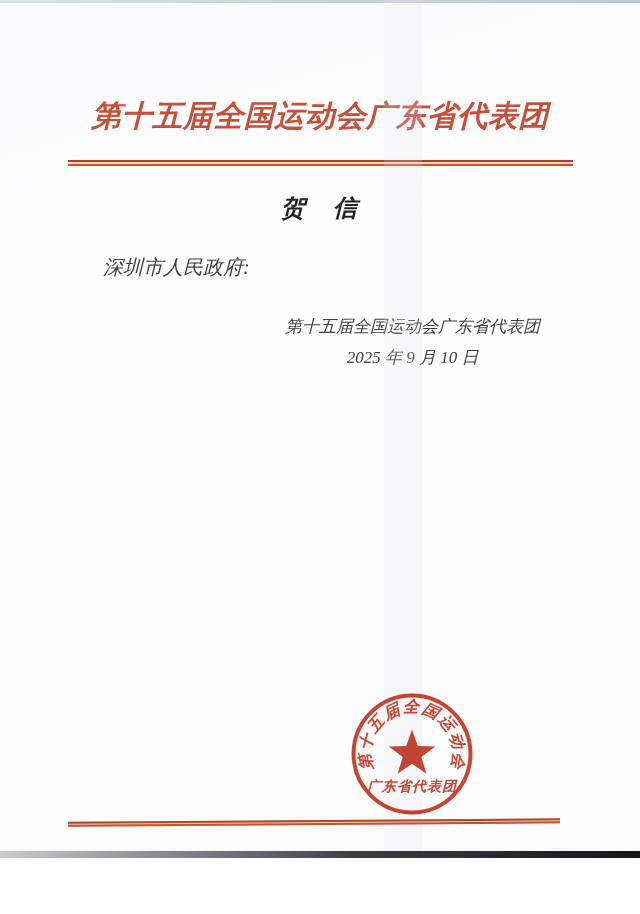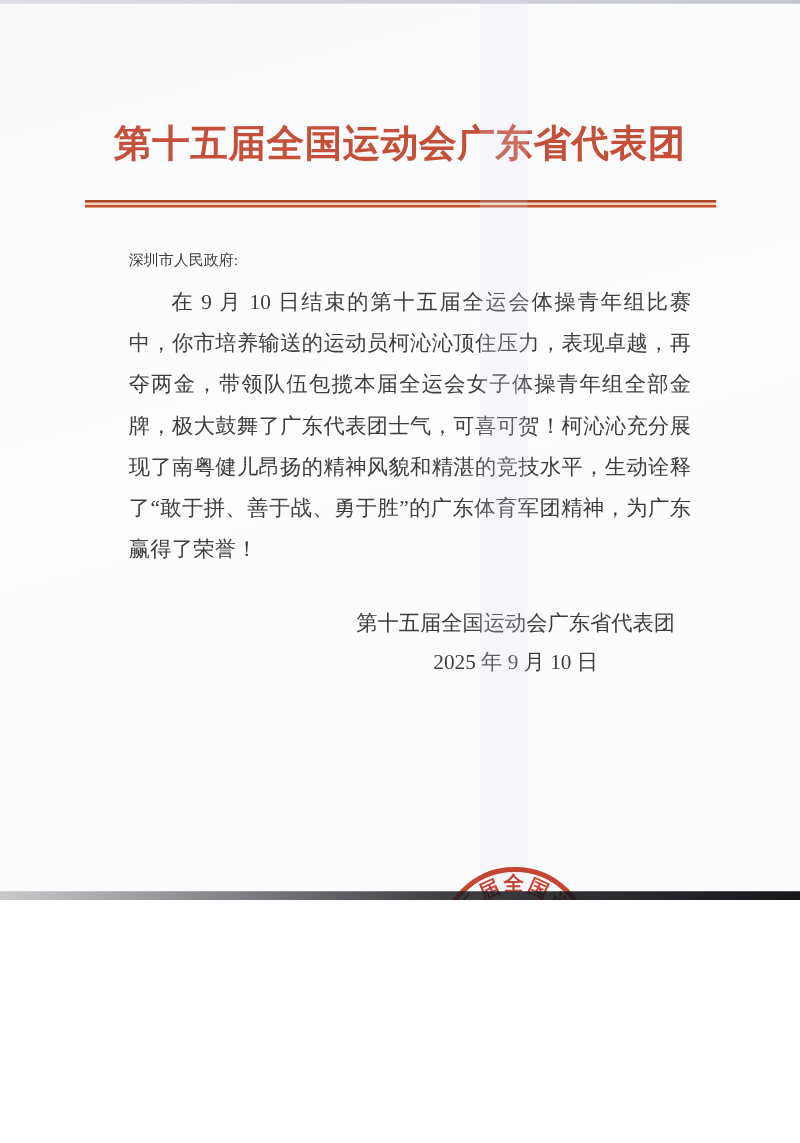--- a/index.html
+++ b/index.html
@@ -1,24 +1,25 @@
 <!DOCTYPE html>
 <html><head>
 <meta charset="utf-8">
 <style>
   html, body { margin: 0; padding: 0; background: #ffffff; }
   .page {
     position: relative;
     width: 640px;
-    height: 720px;
+    height: 858px;
     margin: 0 auto;
     background: linear-gradient(165deg, #fafafc 0%, #fdfdfe 45%, #fbfbfb 100%);
     font-family: "Liberation Serif", "DejaVu Serif", serif;
     color: #3d3d3d;
     overflow: hidden;
+    font-style: italic;
   }
   .scan-edge-top {
     position: absolute; top: 0; left: 0; right: 0; height: 3px;
     background: linear-gradient(90deg, rgba(175,180,195,.40), rgba(150,155,172,.55));
   }
   .scan-edge-bottom {
     position: absolute; bottom: 0; left: 0; right: 0; height: 7px;
     background: linear-gradient(90deg, rgba(110,110,120,.35), rgba(30,30,36,.85) 55%, rgba(10,10,14,.95));
   }
   .scan-fold {
@@ -45,21 +46,21 @@
     margin-top: 25px;
     text-align: center;
     font-size: 24px;
     font-weight: bold;
     line-height: 34px;
     color: #232323;
     letter-spacing: 2px;
   }
   .salutation {
     margin: 26px 87px 0 103px;
-    font-size: 12px;
+    font-size: 20px;
     line-height: 33px;
   }
   .body-paragraph {
     margin: 0 87px 0 103px;
     font-size: 17px;
     line-height: 33px;
     text-align: justify;
     text-indent: 2em;
     letter-spacing: 0.2px;
   }
@@ -96,24 +97,24 @@
 
 <div class="page">
 
   <div class="scan-edge-top"></div>
   <div class="scan-fold"></div>
 
   <div class="org-title">第十五届全国运动会广东省代表团</div>
 
   <div class="rule"></div>
 
+  <div class="letter-title">贺　信</div>
 
   <div class="salutation">深圳市人民政府:</div>
 
-  <p class="body-paragraph">在 9 月 10 日结束的第十五届全运会体操青年组比赛中，你市培养输送的运动员柯沁沁顶住压力，表现卓越，再夺两金，带领队伍包揽本届全运会女子体操青年组全部金牌，极大鼓舞了广东代表团士气，可喜可贺！柯沁沁充分展现了南粤健儿昂扬的精神风貌和精湛的竞技水平，生动诠释了“敢于拼、善于战、勇于胜”的广东体育军团精神，为广东赢得了荣誉！</p>
 
 
   <div class="sign-wrap">
     <div class="sign-inner">
       <div class="signature-line">第十五届全国运动会广东省代表团</div>
       <div class="date-line">2025 年 9 月 10 日</div>
     </div>
   </div>
 
   <svg class="seal" viewBox="0 0 140 140">

